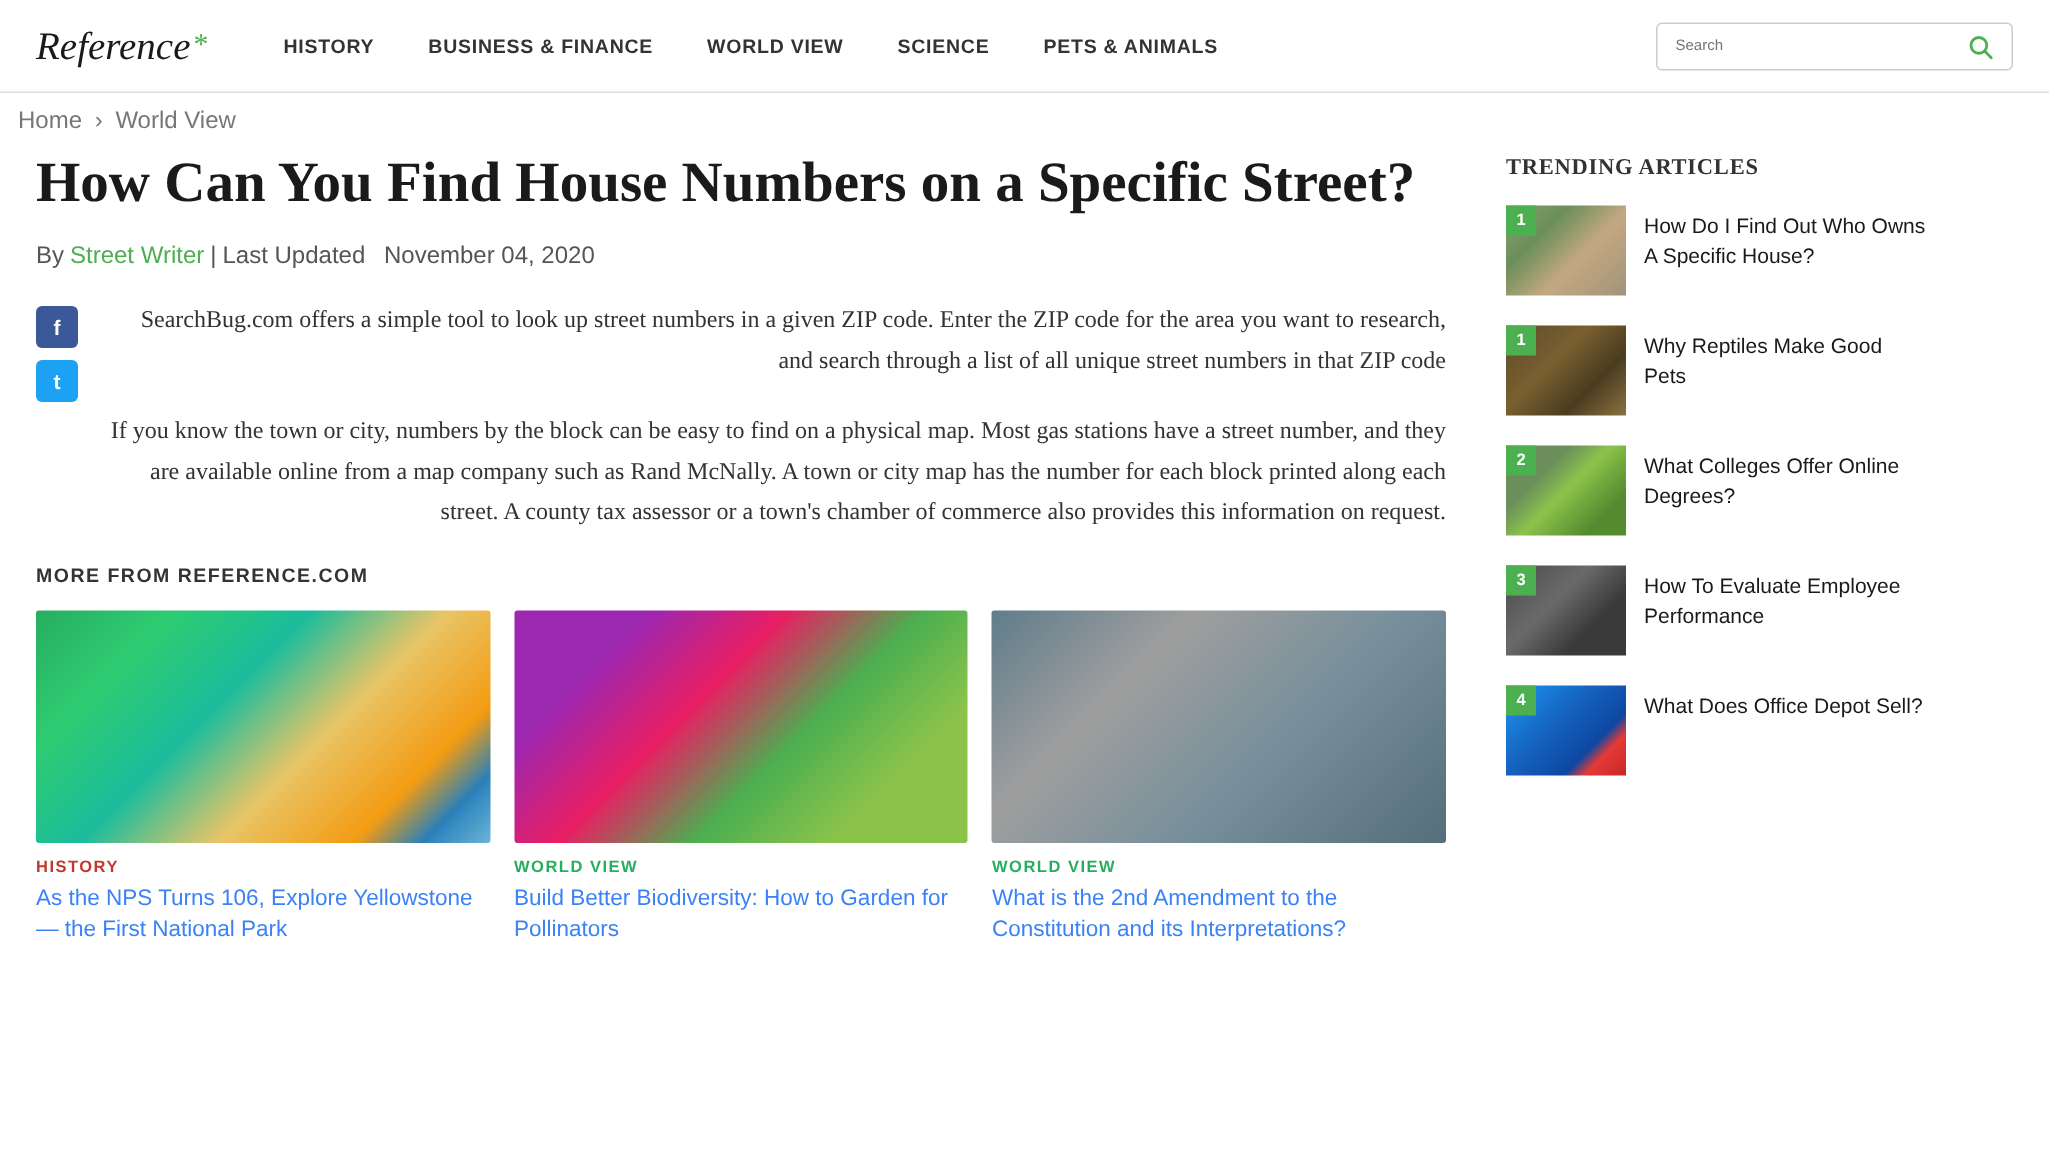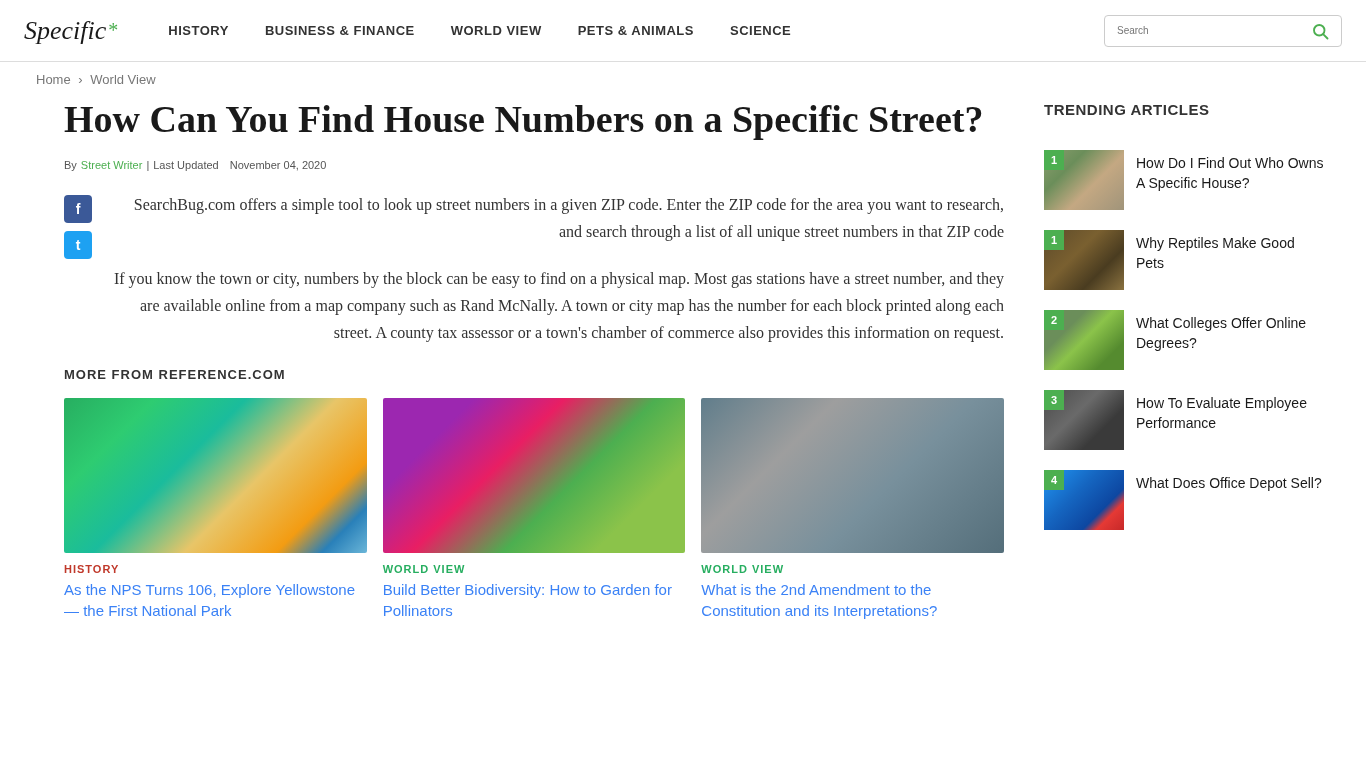--- a/index.html
+++ b/index.html
@@ -63,50 +63,50 @@
       border: none;
       cursor: pointer;
       color: #4caf50;
       font-size: 18px;
       display: flex;
       align-items: center;
     }
 
     
     .breadcrumb {
-      padding: 10px 36px;
-      font-family: Arial, sans-serif;
-      font-size: 13px;
+      padding: 10px 12px;
+      font-family: Arial, sans-serif;
+      font-size: 16px;
       color: #777;
     }
     .breadcrumb a { color: #777; text-decoration: none; }
     .breadcrumb-sep { margin: 0 4px; }
 
     
     .main-layout {
       display: flex;
       max-width: 1366px;
       margin: 0 auto;
       padding: 0 24px;
       gap: 40px;
     }
 
     
-    .article-content { flex: 1; max-width: 940px; margin-left: 40px; }
+    .article-content { flex: 1; max-width: 940px; }
     .article-title {
       font-size: 38px;
       font-weight: 700;
       color: #1a1a1a;
       line-height: 1.2;
       margin-bottom: 16px;
       font-family: Georgia, serif;
     }
     .article-meta {
       font-family: Arial, sans-serif;
-      font-size: 11px;
+      font-size: 16px;
       color: #555;
       margin-bottom: 20px;
       display: flex;
       align-items: center;
       gap: 4px;
     }
     .article-meta a { color: #4caf50; text-decoration: none; }
 
     
     .social-article { display: flex; flex-direction: column; gap: 8px; float: left; margin-right: 16px; margin-top: 4px; }
@@ -168,25 +168,25 @@
     .card-title {
       font-family: Arial, sans-serif;
       font-size: 15px;
       color: #3b82f6;
       line-height: 1.4;
     }
 
     
     .sidebar { width: 280px; flex-shrink: 0; padding-top: 4px; }
     .trending-label {
-      font-family: Liberation Sans, sans-serif;
+      font-family: Liberation Serif, serif;
       font-size: 15px;
       font-weight: 700;
       color: #333;
-      margin-bottom: 32px;
+      margin-bottom: 16px;
       letter-spacing: 0.5px;
     }
     .trending-item {
       display: flex;
       align-items: flex-start;
       gap: 12px;
       margin-bottom: 20px;
       cursor: pointer;
     }
     .trending-img-wrap { position: relative; flex-shrink: 0; }
@@ -228,30 +228,30 @@
     .img-office { background: linear-gradient(135deg, #2196F3 0%, #1565C0 40%, #0D47A1 70%, #E53935 80%, #C62828 100%); }
     .img-yellowstone { background: linear-gradient(135deg, #27AE60 0%, #2ECC71 20%, #1ABC9C 40%, #E8C568 60%, #F39C12 80%, #2980B9 90%, #6BB6D8 100%); }
     .img-garden { background: linear-gradient(135deg, #9C27B0 20%, #E91E63 40%, #4CAF50 60%, #8BC34A 80%); }
     .img-amendment { background: linear-gradient(135deg, #607D8B 0%, #9E9E9E 30%, #78909C 60%, #546E7A 100%); }
   </style>
 </head>
 <body>
 
 <header class="header">
   <a class="logo" href="#">
-    <span>Specific</span>
+    <span>Reference</span>
       <span class="logo-asterisk">*</span>
   </a>
   <nav>
 
   <a class="nav-item" href="#">HISTORY</a>
       <a class="nav-item" href="#">BUSINESS &amp; FINANCE</a>
       <a class="nav-item" href="#">WORLD VIEW</a>
+      <a class="nav-item" href="#">SCIENCE</a>
       <a class="nav-item" href="#">PETS &amp; ANIMALS</a>
-      <a class="nav-item" href="#">SCIENCE</a>
     </nav>
   <div class="search-box">
     <input type="text" placeholder="Search" style="">
     <button class="search-icon-btn">
       <svg width="18" height="18" viewBox="0 0 24 24" fill="none" stroke="#4caf50" stroke-width="2.5" stroke-linecap="round" stroke-linejoin="round">
         <circle cx="11" cy="11" r="7"></circle>
         <line x1="16.5" y1="16.5" x2="22" y2="22"></line>
       </svg>
     </button>
   </div>

